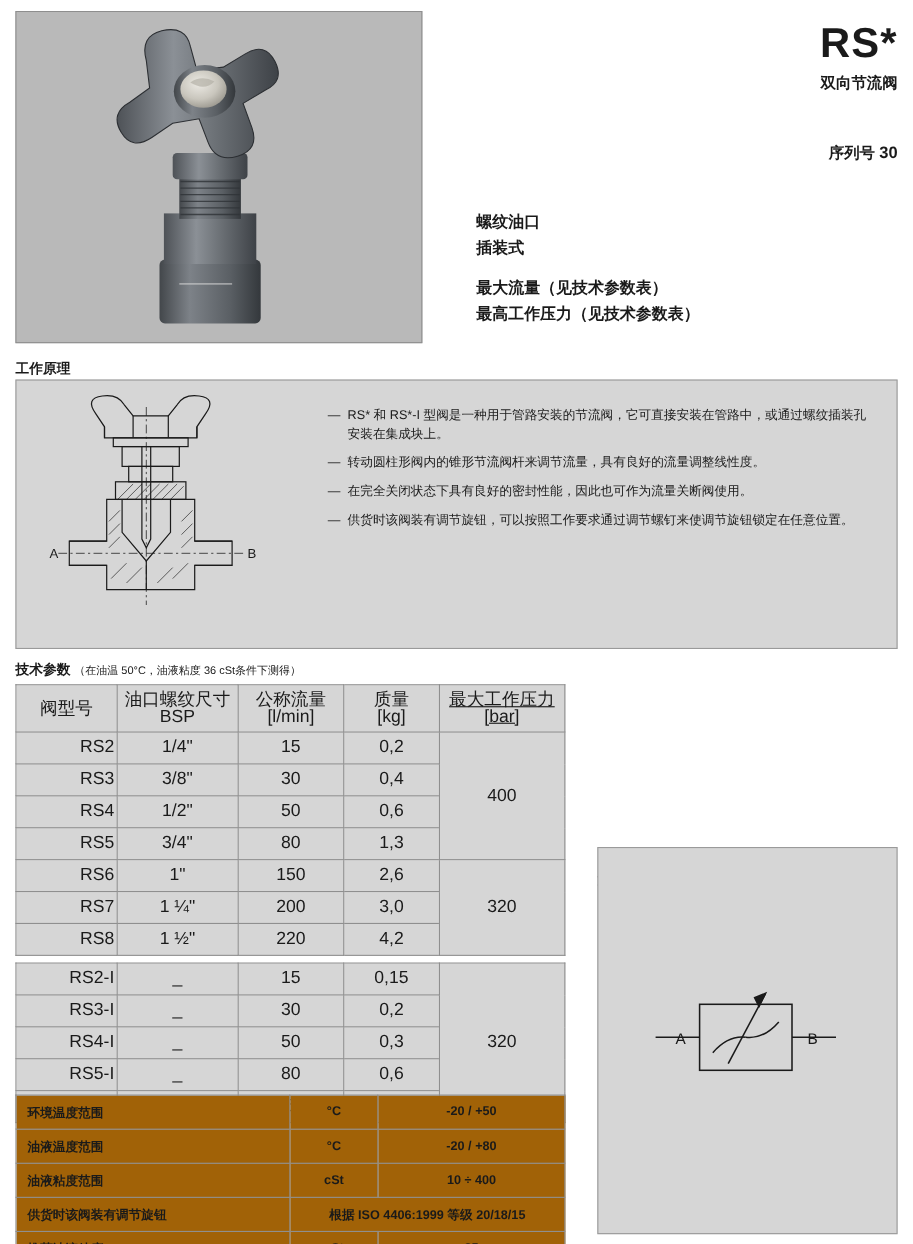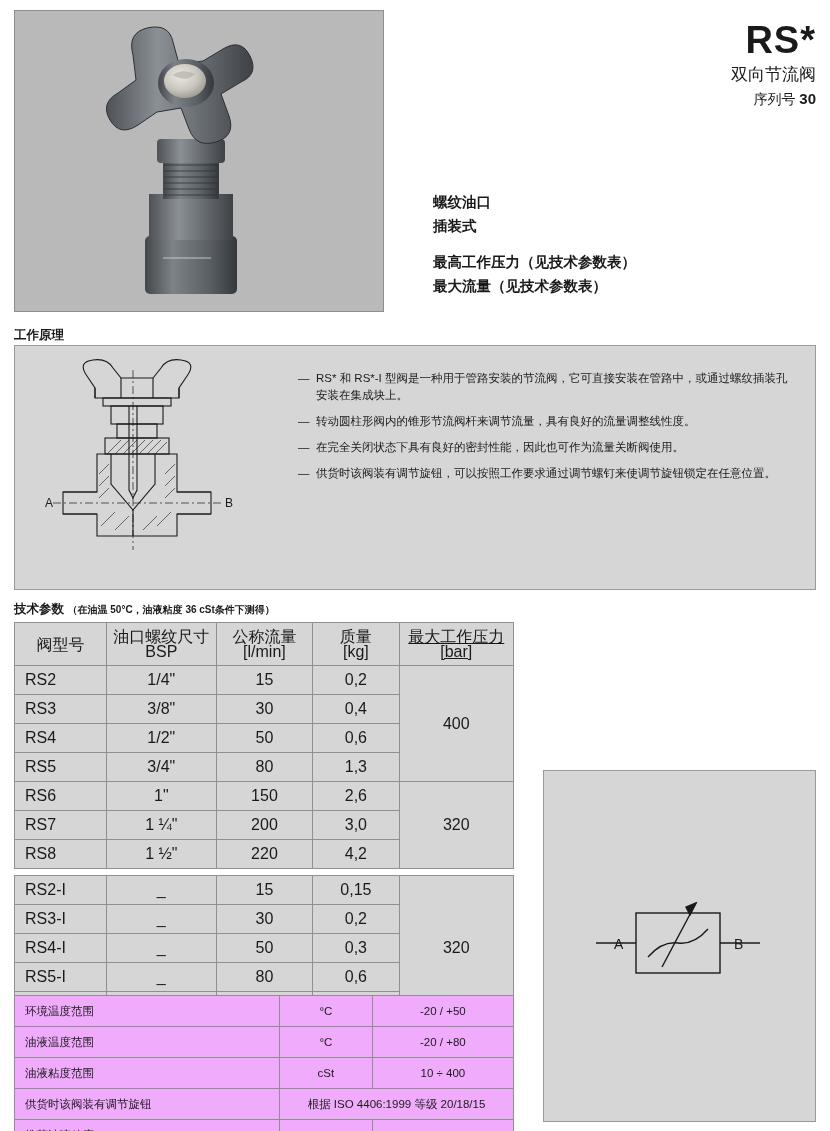--- a/index.html
+++ b/index.html
@@ -17,31 +17,31 @@
   .header{position:absolute;left:14px;top:10px;width:802px;height:300px;}
   .photo-box{
     position:absolute;left:0;top:0;width:368px;height:300px;
     background:#b9b9b9;border:1px solid #8e8e8e;
     overflow:hidden;
   }
   .valve-photo{position:absolute;left:0;top:0;width:368px;height:300px;}
 
   .title-block{position:absolute;right:0;top:10px;text-align:right;width:400px;}
   .brand{font-size:38px;font-weight:bold;letter-spacing:1px;line-height:40px;}
-  .brand-sub{font-size:17px;font-weight:normal;line-height:26px;margin-top:2px;}
-  .brand-serial{font-size:14px;font-weight:normal;line-height:22px;}
+  .brand-sub{font-size:14px;font-weight:bold;line-height:26px;margin-top:2px;}
+  .brand-serial{font-size:14px;font-weight:bold;line-height:22px;margin-top:40px;}
   .brand-serial b{font-size:15px;}
 
   .header-specs{position:absolute;left:419px;top:180px;width:390px;}
   .header-specs div{font-size:14.5px;font-weight:bold;line-height:24px;}
   .header-specs .gap{height:12px;line-height:12px;}
 
   
   .sect-title{font-size:12.5px;font-weight:bold;}
-  .sect-note{font-size:10px;font-weight:bold;margin-top:16px;}
+  .sect-note{font-size:10px;font-weight:normal;margin-top:16px;}
 
   
   #principle-title{position:absolute;left:14px;top:327px;}
   .principle-box{
     position:absolute;left:14px;top:345px;width:800px;height:243px;
     background:#d6d6d6;border:1px solid #9a9a9a;
   }
   .drawing{position:absolute;left:10px;top:8px;width:260px;height:225px;}
   .bullets{position:absolute;left:283px;top:24px;width:500px;}
   .bullet{display:flex;margin-bottom:9px;font-size:11.5px;line-height:17px;}
@@ -52,36 +52,36 @@
   #tech-title{position:absolute;left:14px;top:601px;}
   .tech-table{
     position:absolute;left:14px;top:622px;width:500px;
     border-collapse:collapse;font-size:16px;
   }
   .tech-table td,.tech-table th{
     border:1px solid #8f8f8f;background:#d6d6d6;
     text-align:center;padding:4px 2px;font-weight:normal;height:20px;
   }
   .tech-table thead td{font-weight:normal;vertical-align:middle;line-height:15px;padding:6px 2px;}
-  .tech-table .left{text-align:left;padding-left:10px;}
+  .tech-table .left{text-align:right;padding-left:10px;}
   .col-model{width:90px;}
   .col-bsp{width:110px;}
   .col-flow{width:95px;}
   .col-mass{width:85px;}
   .col-press{width:115px;text-decoration:underline;}
   .spacer-row td{border:none;background:transparent;height:6px;padding:0;}
 
   
   .cond-table{
     position:absolute;left:14px;top:995px;width:500px;
     border-collapse:collapse;font-size:11.5px;
   }
   .cond-table td{
-    border:1px solid #8f8f8f;background:#f0abfc;
-    text-align:center;padding:5px 19px;height:20px;
+    border:1px solid #8f8f8f;background:#a16207;
+    text-align:center;padding:5px 3px;height:20px;font-weight:bold;
   }
   .cond-table td.lbl{text-align:left;padding-left:10px;width:235px;}
 
   
   #symbol-title{position:absolute;left:543px;top:792px;}
   .symbol-box{
     position:absolute;left:543px;top:770px;width:271px;height:350px;
     background:#d6d6d6;border:1px solid #9a9a9a;
   }
   .symbol-svg{position:absolute;left:0;top:0;width:271px;height:350px;}
@@ -150,22 +150,22 @@
       <div class="brand-serial">
         <span>序列号</span>
         <b>30</b>
       </div>
     </div>
 
     <div class="header-specs">
       <div>螺纹油口</div>
       <div>插装式</div>
       <div class="gap"></div>
+      <div>最大流量（见技术参数表）</div>
       <div>最高工作压力（见技术参数表）</div>
-      <div>最大流量（见技术参数表）</div>
     </div>
   </div>
 
   <div class="sect-title" id="principle-title">工作原理</div>
 
   <div class="principle-box">
     <svg class="drawing" viewBox="0 0 260 225">
       <g fill="none" stroke="#1a1a1a" stroke-width="1.1">
 
         <path d="M62 22 q-10 -14 6 -16 q14 -2 20 8 l8 10 h32 l8 -10 q6 -10 20 -8 q16 2 6 16 l-8 12 v10 h-84 v-10 z"></path>

